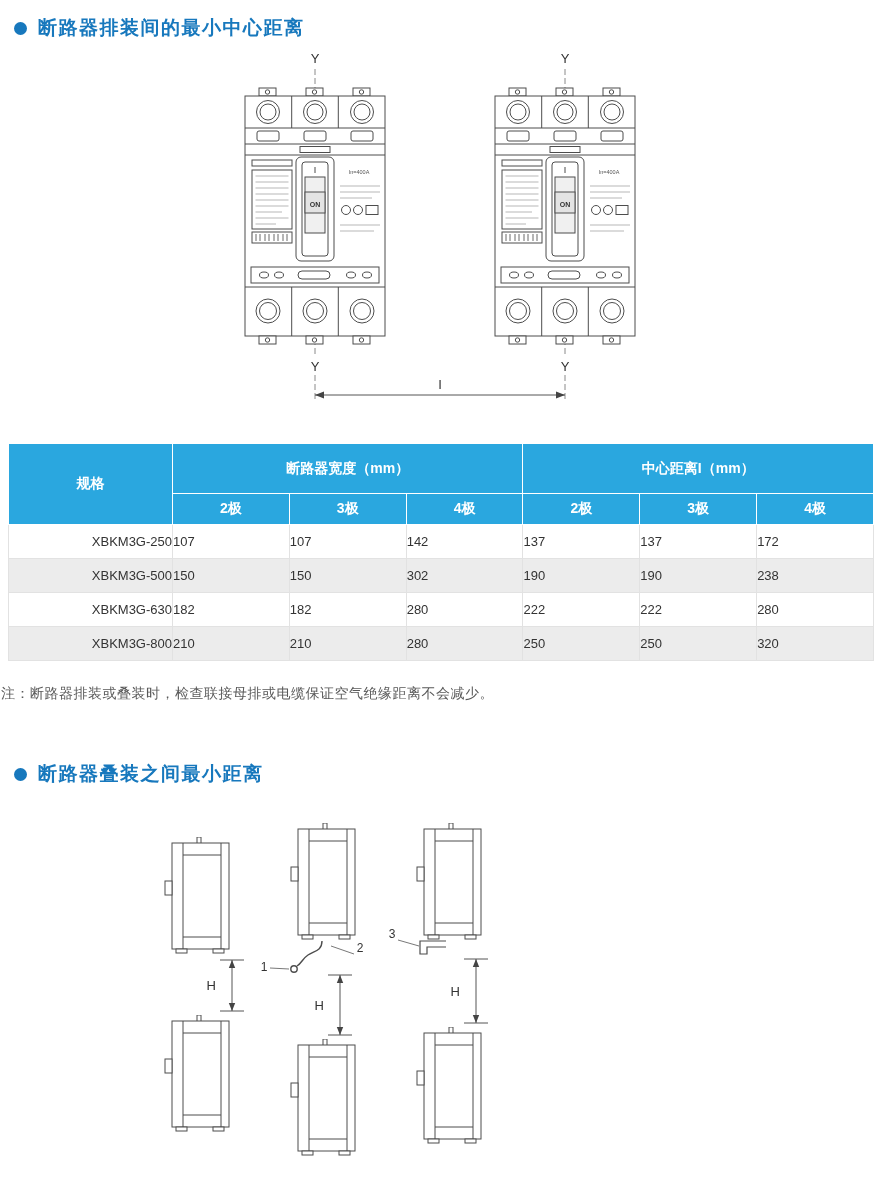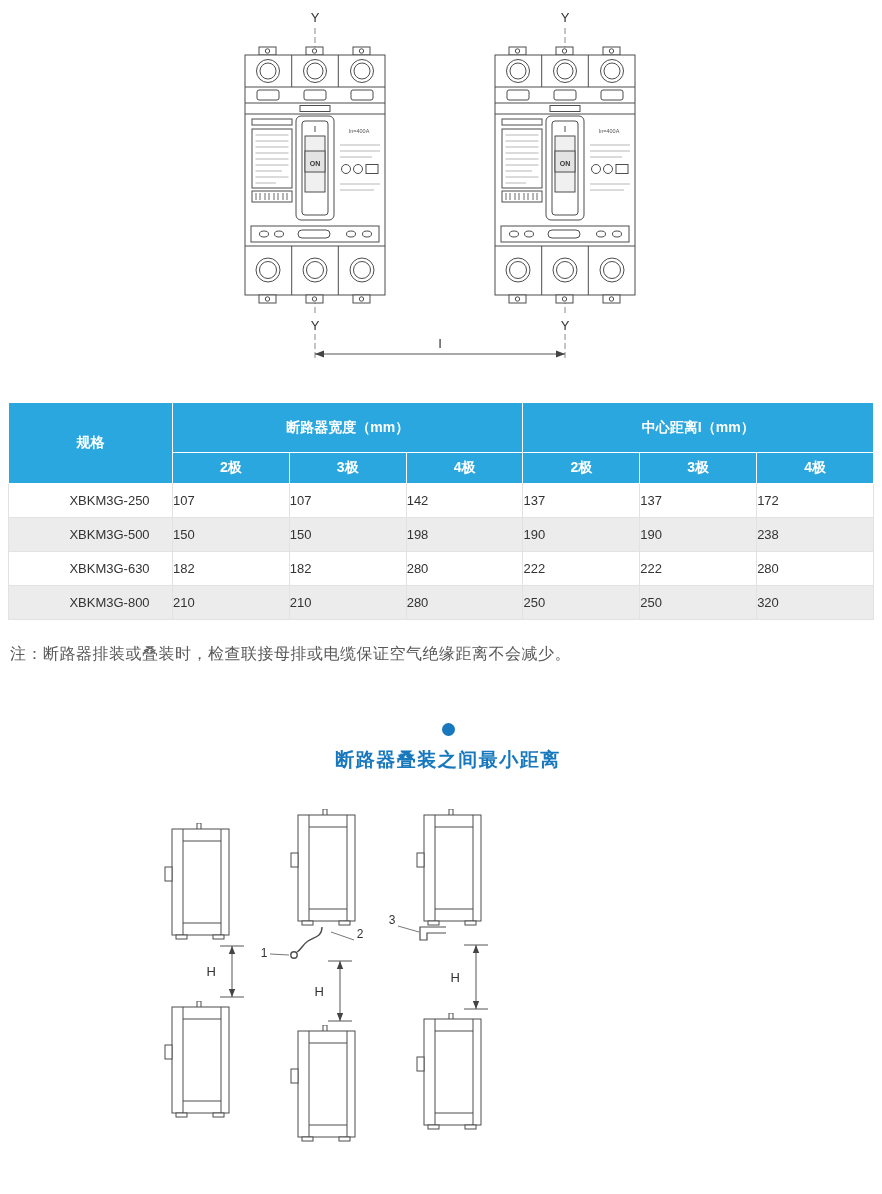--- a/index.html
+++ b/index.html
@@ -2,38 +2,38 @@
 <html><head>
 <meta charset="utf-8">
 <style>
   * { margin:0; padding:0; box-sizing:border-box; }
   html, body { background:#fff; }
   body { font-family:"Liberation Sans","DejaVu Sans",sans-serif; }
   .page { position:relative; width:882px; height:1194px; margin:0 auto; background:#fff; overflow:hidden; }
 
   .section-header { display:flex; align-items:center; gap:11px; padding-left:14px; }
   .section-header.first { padding-top:15px; }
-  .section-header.second { margin-top:58px;flex-direction:column; }
+  .section-header.second { margin-top:58px; }
   .bullet { width:13px; height:13px; border-radius:50%; background:#1778BD; flex:0 0 auto; }
   .section-title { font-size:19px; font-weight:bold; color:#1778BD; letter-spacing:1.5px; }
 
   .diagram1-wrap { margin:8px 0 12px 130px; }
   svg text { font-family:"Liberation Sans","DejaVu Sans",sans-serif; }
   .dim-text { font-size:13px; fill:#333; }
   .callout-text { font-size:12px; fill:#333; }
 
   table.spec { border-collapse:collapse; table-layout:fixed; width:866px; margin:10px 8px 0 8px; }
   table.spec th { background:#2AA7DF; color:#fff; font-size:14px; font-weight:bold; border:1px solid #fff; text-align:center; }
   table.spec thead tr:first-child th { height:50px; }
   table.spec thead tr:last-child th { height:31px; }
   table.spec td { font-size:13px; color:#333; height:34px; border:1px solid #E2E2E2; background:#fff; }
   table.spec tbody tr:nth-child(even) td { background:#ECECEC; }
-  table.spec td.td-spec { text-align:center; padding-left:38px; }
-
-  .note { margin:24px 0 0 10px; font-size:16px; color:#595959; letter-spacing:0.5px; }
+  table.spec td.td-spec { text-align:right; padding-left:38px; }
+
+  .note { margin:24px 0 0 1px; font-size:14px; color:#595959; letter-spacing:0.5px; }
 
   .diagram2-wrap { display:flex; margin:12px 0 0 140px; }
   .legend { margin:228px 0 0 55px; font-size:13px; color:#666; line-height:2.1; white-space:nowrap; }
 </style>
 </head>
 <body>
 
 <svg width="0" height="0" style="position:absolute" aria-hidden="true">
   <symbol id="cb-front" viewBox="0 0 146 262">
     <g stroke="#4d4d4d" stroke-width="1" fill="none">
@@ -136,20 +136,24 @@
       <line x1="19" y1="100" x2="57" y2="100"></line>
       <rect x="1" y="44" width="7" height="14"></rect>
       <rect x="12" y="112" width="11" height="4"></rect>
       <rect x="49" y="112" width="11" height="4"></rect>
     </g>
   </symbol>
 </svg>
 
 <div class="page">
 
+  <div class="section-header first">
+    <span class="bullet"></span>
+    <span class="section-title">断路器排装间的最小中心距离</span>
+  </div>
 
   <div class="diagram1-wrap">
     <svg width="620" height="378" viewBox="0 0 620 378">
       <g stroke="#8a8a8a" stroke-width="1" stroke-dasharray="6 3">
         <line x1="185" y1="20" x2="185" y2="306"></line>
         <line x1="435" y1="20" x2="435" y2="306"></line>
         <line x1="185" y1="326" x2="185" y2="352"></line>
         <line x1="435" y1="326" x2="435" y2="352"></line>
       </g>
 
@@ -202,21 +206,21 @@
         <td>107</td>
         <td>142</td>
         <td>137</td>
         <td>137</td>
         <td>172</td>
       </tr>
       <tr>
         <td class="td-spec">XBKM3G-500</td>
         <td>150</td>
         <td>150</td>
-        <td>198</td>
+        <td>302</td>
         <td>190</td>
         <td>190</td>
         <td>238</td>
       </tr>
       <tr>
         <td class="td-spec">XBKM3G-630</td>
         <td>182</td>
         <td>182</td>
         <td>280</td>
         <td>222</td>

